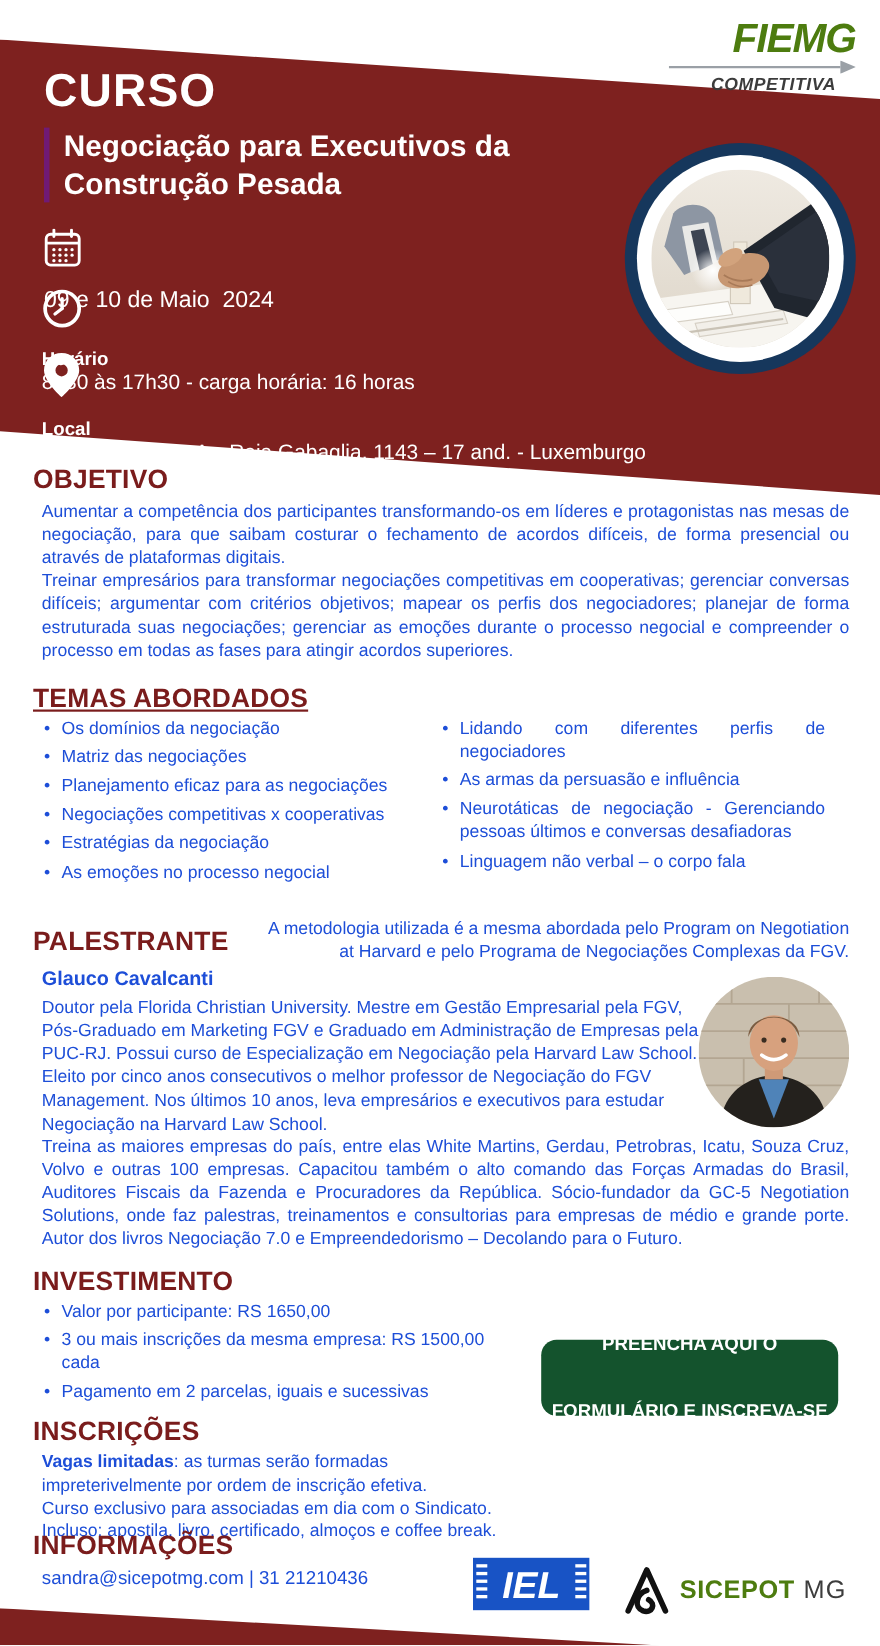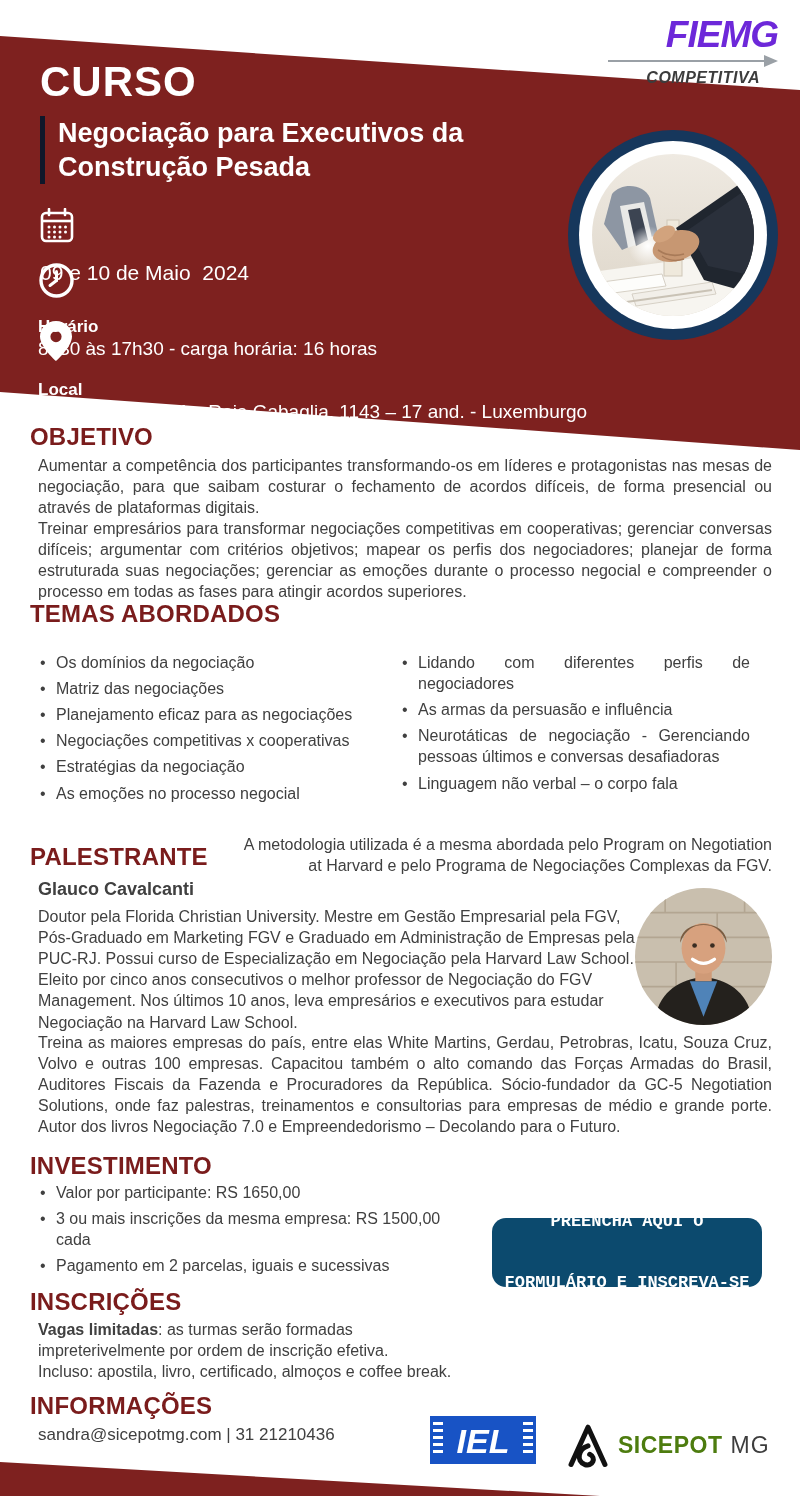--- a/index.html
+++ b/index.html
@@ -10,54 +10,54 @@
   .abs{position:absolute;}
 
   
   .header-bg{
     left:0;top:0;width:800px;height:460px;background:#7E211F;
     clip-path:polygon(0 36px,800px 90px,800px 450px,0 392px);
   }
   .kicker{color:#fff;font-size:42px;font-weight:bold;letter-spacing:1px;}
   .hdr-title{
     color:#fff;font-size:27px;font-weight:bold;line-height:1.26;
-    border-left:5px solid #0f172a;padding-left:13px;
+    border-left:5px solid #701a75;padding-left:13px;
   }
   .hdr-row{display:flex;align-items:flex-start;gap:15px;color:#fff;flex-direction:column;}
   .hdr-row .txt{padding-top:2px;}
   .hdr-label{font-weight:bold;font-size:17px;line-height:1.25;}
   .hdr-value{font-size:19px;line-height:1.3;}
   .date-value{font-size:21px;white-space:pre-wrap;padding-top:5px;}
 
   .photo-ring{
     left:568px;top:130px;width:210px;height:210px;border-radius:50%;
     background:#16375C;display:flex;align-items:center;justify-content:center;
   }
   .photo-ring-inner{
     width:188px;height:188px;border-radius:50%;background:#fff;
     display:flex;align-items:center;justify-content:center;
   }
   .photo-clip{width:162px;height:162px;border-radius:50%;overflow:hidden;}
 
   
   .fiemg{left:600px;top:16px;width:178px;text-align:right;}
-  .fiemg-word{color:#6d28d9;font-size:37px;font-weight:bold;font-style:italic;letter-spacing:-1px;line-height:1;}
+  .fiemg-word{color:#4d7c0f;font-size:37px;font-weight:bold;font-style:italic;letter-spacing:-1px;line-height:1;}
   .fiemg-sub{color:#3C3C3C;font-size:16px;font-weight:bold;font-style:italic;letter-spacing:.5px;margin-top:2px;padding-right:18px;}
 
   
   .h2{color:#7A1C1C;font-weight:bold;font-size:24px;letter-spacing:.2px;}
-  .body{font-size:16px;line-height:1.32;color:#404040;}
+  .body{font-size:16px;line-height:1.32;color:#1d4ed8;}
   .just{text-align:justify;}
   .bullet{position:relative;padding-left:18px;margin-bottom:5px;}
   .bullet::before{content:"•";position:absolute;left:2px;top:0;}
   .cta{
-    left:492px;top:1218px;width:270px;height:69px;background:#0c4a6e;border-radius:14px;
+    left:492px;top:1218px;width:270px;height:69px;background:#14532d;border-radius:14px;
     color:#fff;font-weight:bold;font-size:17px;line-height:1.45;text-align:center;
     display:flex;flex-direction:column;justify-content:center;border:none;cursor:pointer;
-    font-family:Liberation Mono, monospace;
+    font-family:Liberation Sans, sans-serif;
     gap:36px;
   }
   .lead-bold{font-weight:bold;}
 
   
   .footer-wedge{
     left:0;top:1456px;width:800px;height:40px;background:#7E211F;
     clip-path:polygon(0 6px,600px 40px,0 40px);
   }
   .iel-box{left:430px;top:1416px;}
@@ -169,21 +169,21 @@
           <path d="M70 102 q10 7 22 3" stroke="#a87a58" stroke-width="1.4" fill="none"></path>
         </svg>
       </div>
     </div>
   </div>
 
   <div class="abs h2" style="left:30px;top:423px;">OBJETIVO</div>
   <div class="abs body just" style="left:38px;top:455px;width:734px;">Aumentar a competência dos participantes transformando-os em líderes e protagonistas nas mesas de negociação, para que saibam costurar o fechamento de acordos difíceis, de forma presencial ou através de plataformas digitais.</div>
   <div class="abs body just" style="left:38px;top:518px;width:734px;">Treinar empresários para transformar negociações competitivas em cooperativas; gerenciar conversas difíceis; argumentar com critérios objetivos; mapear os perfis dos negociadores; planejar de forma estruturada suas negociações; gerenciar as emoções durante o processo negocial e compreender o processo em todas as fases para atingir acordos superiores.</div>
 
-  <div class="abs h2" style="left:30px;top:600px;">TEMAS ABORDADOS</div>
+  <div class="abs h2" style="left:30px;top:622px;text-decoration:underline;">TEMAS ABORDADOS</div>
   <div class="abs body" style="left:38px;top:652px;width:352px;">
     <div class="bullet">Os domínios da negociação</div>
     <div class="bullet">Matriz das negociações</div>
     <div class="bullet">Planejamento eficaz para as negociações</div>
     <div class="bullet">Negociações competitivas x cooperativas</div>
     <div class="bullet">Estratégias da negociação</div>
     <div class="bullet">As emoções no processo negocial</div>
   </div>
   <div class="abs body" style="left:400px;top:652px;width:350px;">
     <div class="bullet just">Lidando com diferentes perfis de negociadores</div>
@@ -235,20 +235,21 @@
 
   <button class="abs cta">
     <span>PREENCHA AQUI O</span>
     <span>FORMULÁRIO E INSCREVA-SE</span>
   </button>
 
   <div class="abs h2" style="left:30px;top:1288px;">INSCRIÇÕES</div>
   <div class="abs body" style="left:38px;top:1320px;width:460px;line-height:1.3;">
     <div><span class="lead-bold">Vagas limitadas</span><span>: as turmas serão formadas</span></div>
     <div>impreterivelmente por ordem de inscrição efetiva.</div>
+    <div>Curso exclusivo para associadas em dia com o Sindicato.</div>
     <div>Incluso: apostila, livro, certificado, almoços e coffee break.</div>
   </div>
 
   <div class="abs h2" style="left:30px;top:1392px;">INFORMAÇÕES</div>
   <div class="abs body" style="left:38px;top:1424px;font-size:17px;">sandra@sicepotmg.com | 31 21210436</div>
 
   <div class="abs iel-box">
     <svg width="106" height="48" viewBox="0 0 106 48">
       <rect width="106" height="48" fill="#1853C5"></rect>
       <g fill="#ffffff">

